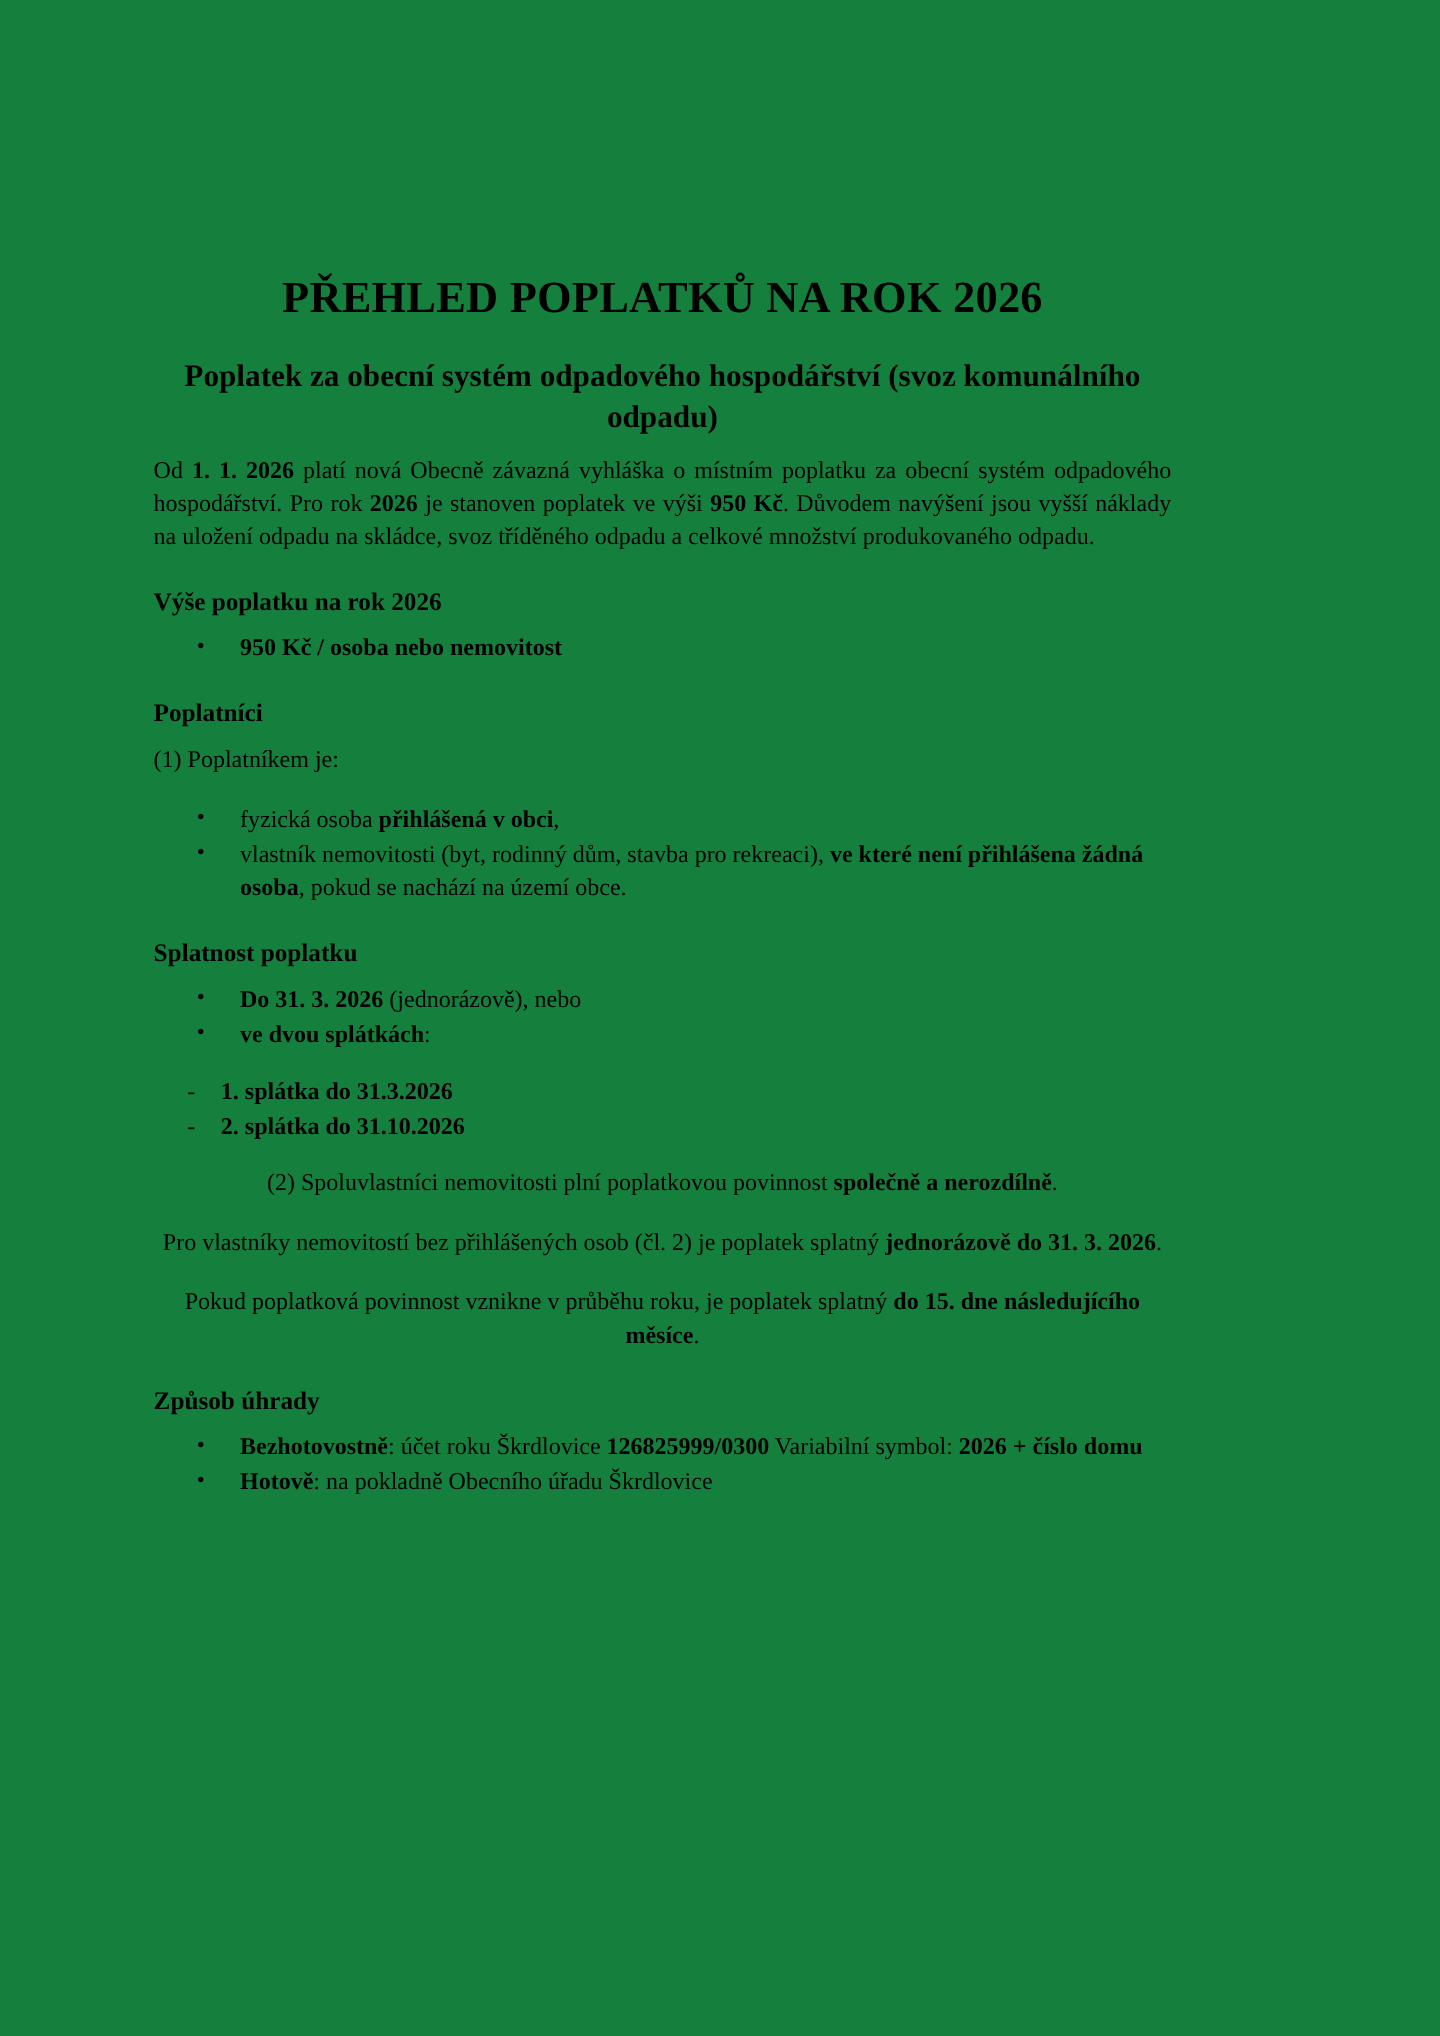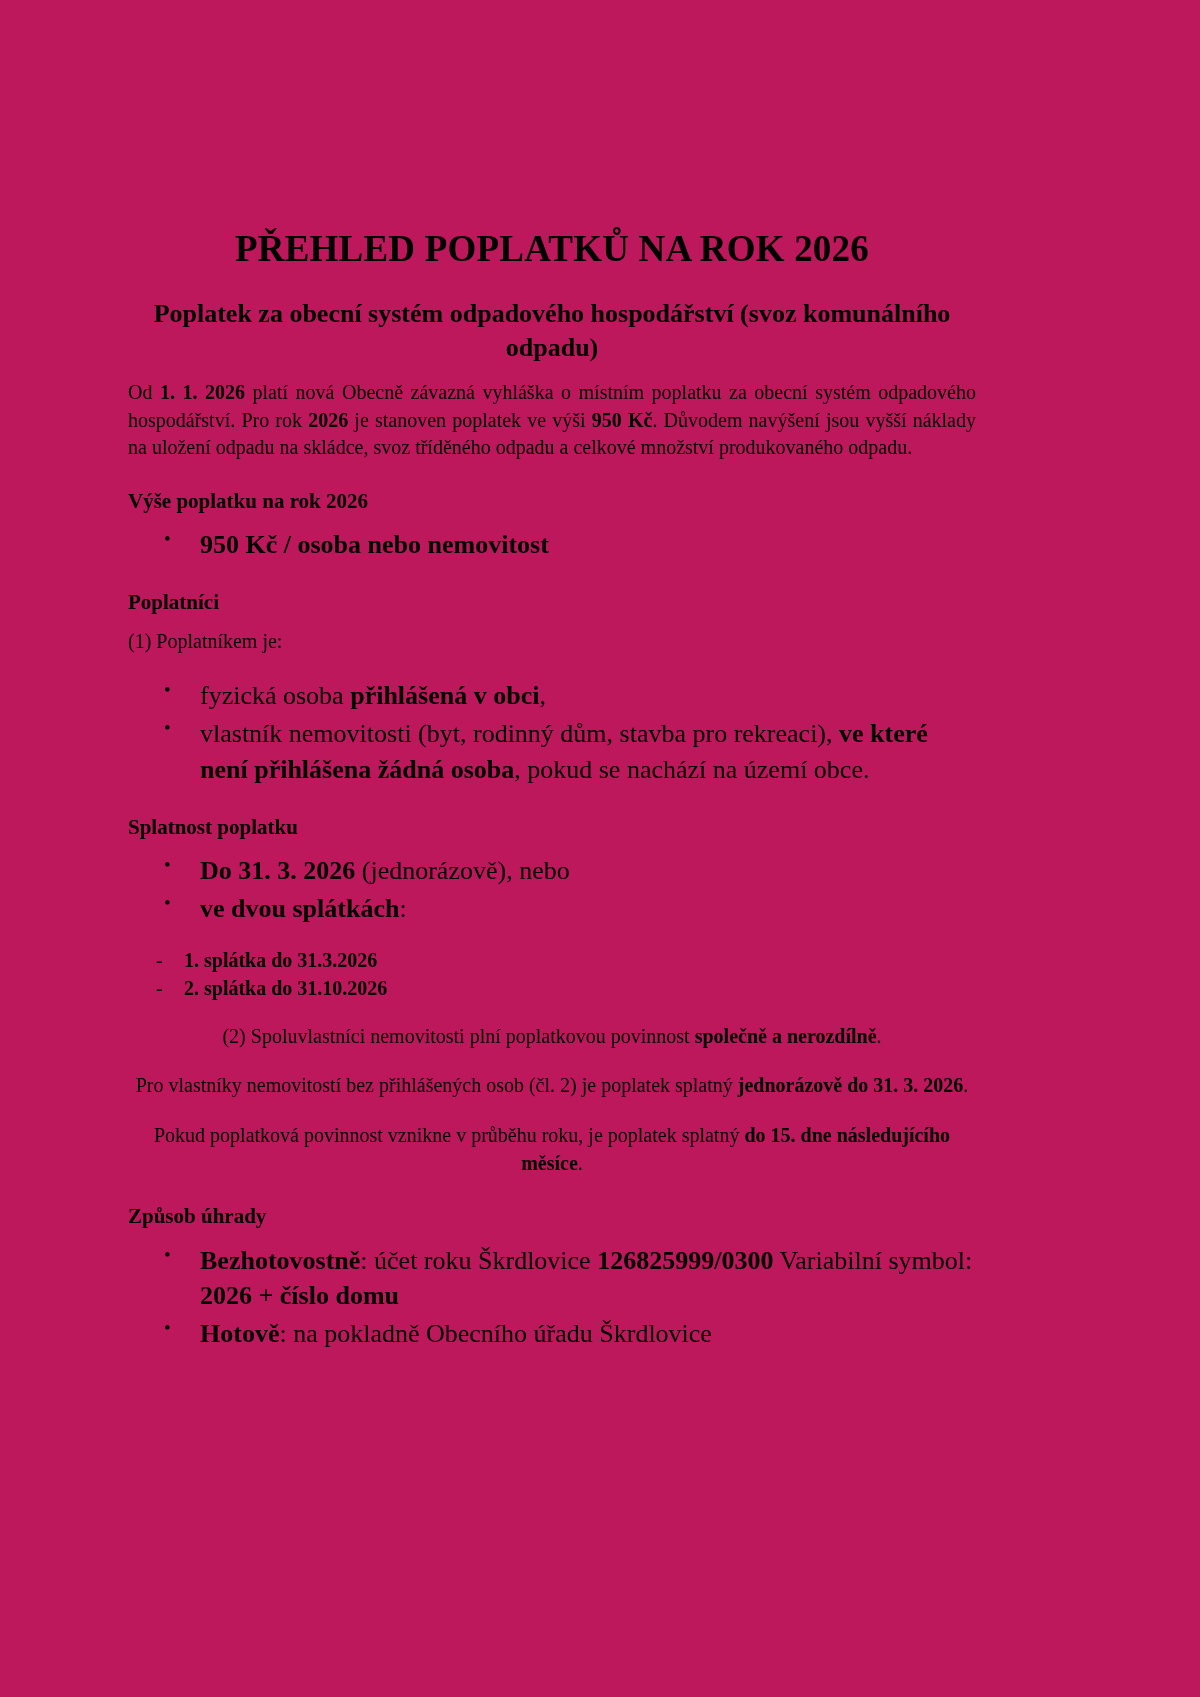--- a/index.html
+++ b/index.html
@@ -10,21 +10,21 @@
   }
   body {
     font-family: "Liberation Serif", "DejaVu Serif", serif;
     color: #000000;
   }
   .page {
     position: relative;
     width: 1200px;
     height: 1697px;
     margin: 0 auto;
-    background: #be185d;
+    background: #15803d;
     box-sizing: border-box;
     overflow: hidden;
   }
   .content {
     position: absolute;
     left: 128px;
     top: 228px;
     width: 848px;
   }
   h1.doc-title {
@@ -58,21 +58,21 @@
   p.body-text.nojust {
     text-align: center;
   }
   ul.bullets {
     list-style: none;
     margin: 0 0 20px 0;
     padding: 0;
   }
   ul.bullets > li {
     position: relative;
-    font-size: 26px;
+    font-size: 20px;
     line-height: 1.38;
     padding-left: 72px;
     margin-bottom: 2px;
   }
   ul.bullets > li::before {
     content: "\2022";
     position: absolute;
     left: 36px;
     top: -1px;
     font-size: 19px;

